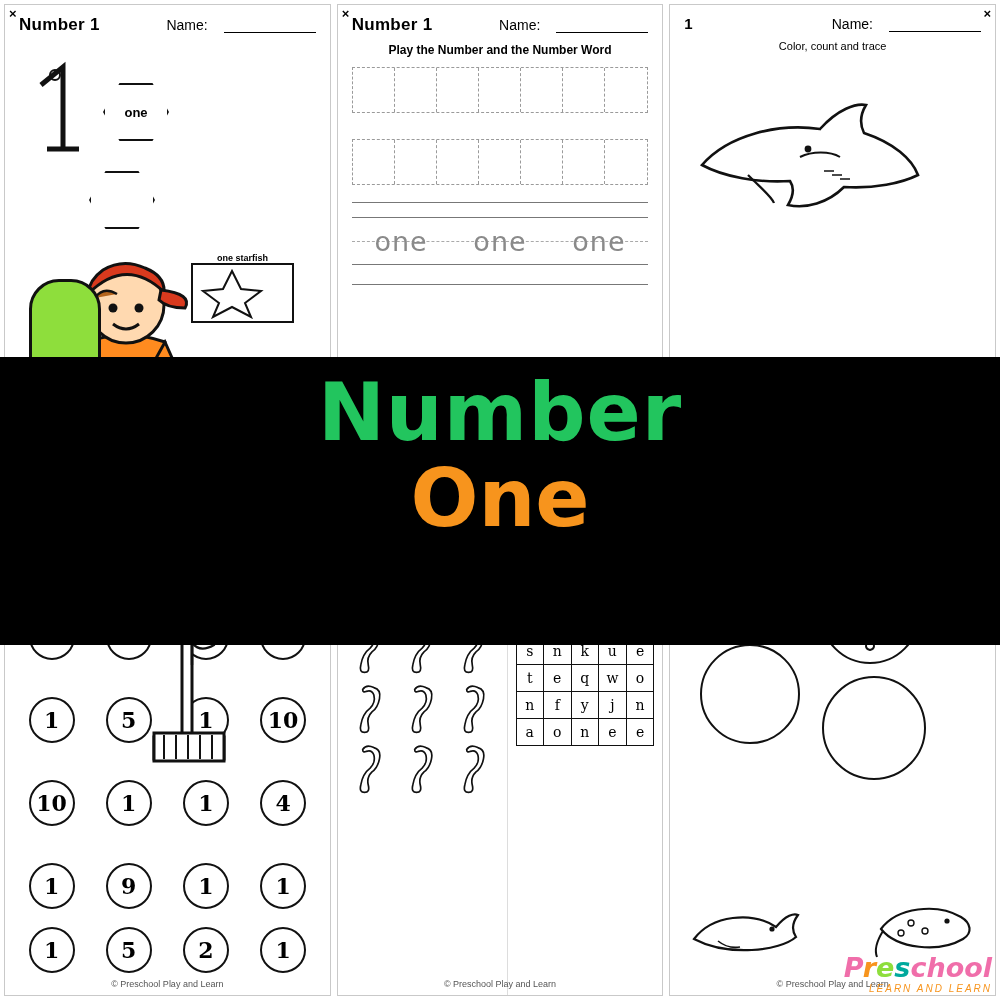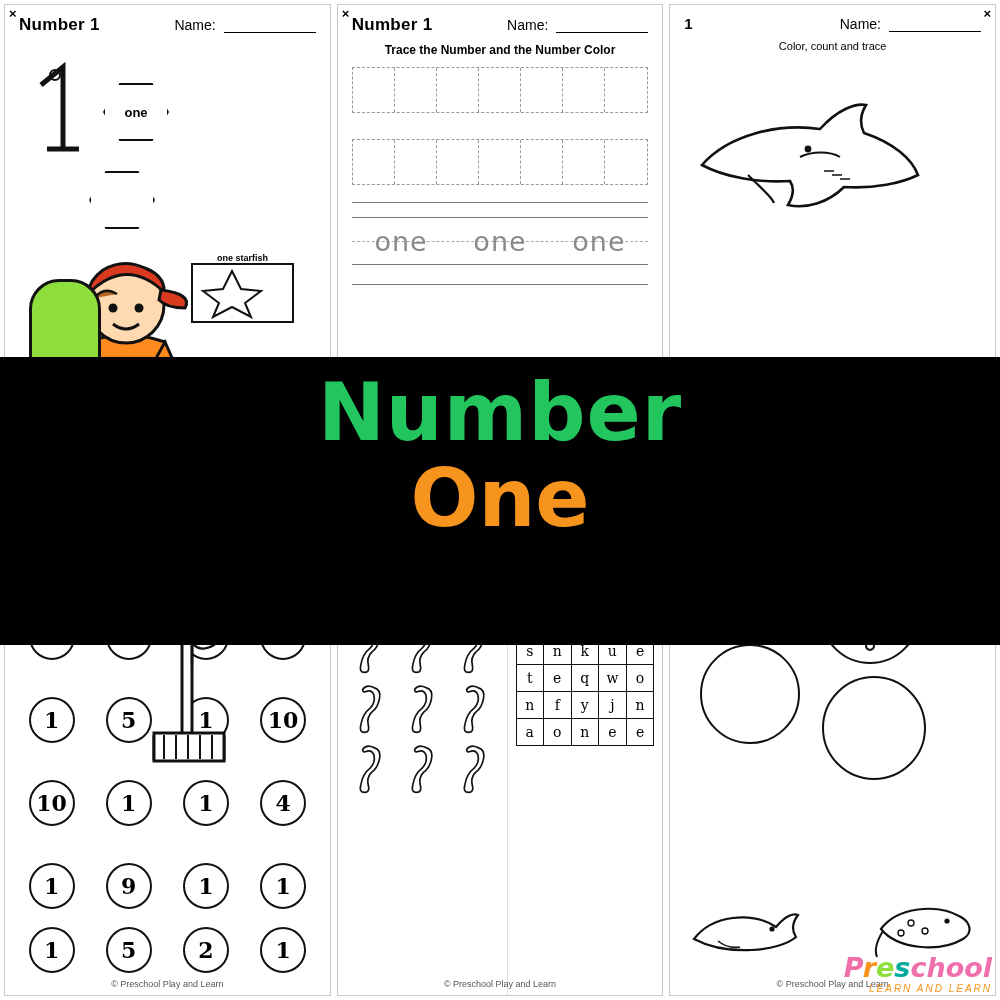--- a/index.html
+++ b/index.html
@@ -12,21 +12,21 @@
   .collage{position:absolute;inset:0;display:grid;grid-template-columns:1fr 1fr 1fr;grid-template-rows:1fr 1fr;gap:6px;padding:4px;box-sizing:border-box;}
   .sheet{
     background:#fff;border:1px solid #c9c9c9;position:relative;overflow:hidden;
     box-sizing:border-box;
   }
   .close-x{position:absolute;top:2px;font-size:13px;line-height:1;color:#000;font-weight:bold;}
   .close-left{left:4px;}
   .close-right{right:4px;}
   .sheet-head{display:flex;align-items:center;justify-content:space-between;padding:10px 14px 2px 14px;}
   .sheet-title{font-size:17px;font-weight:bold;color:#000;letter-spacing:.3px;}
-  .name-line{font-size:14px;color:#000;display:flex;align-items:flex-end;gap:8px;}
+  .name-line{font-size:14px;color:#000;display:flex;align-items:flex-end;gap:16px;}
   .name-line .rule{display:inline-block;width:92px;border-bottom:1.5px solid #000;height:12px;}
   .subtitle{text-align:center;font-size:12px;font-weight:bold;color:#000;margin-top:6px;}
   .subtitle.small{font-weight:normal;font-size:11px;}
   .trace-row{margin:10px 14px 0 14px;display:grid;grid-template-columns:repeat(7,1fr);height:44px;border:1.5px dashed #9a9a9a;}
   .trace-row div{border-right:1.5px dashed #9a9a9a;}
   .trace-row div:last-child{border-right:none;}
   .word-band{margin:14px 14px 0 14px;border-top:1.5px solid #777;border-bottom:1.5px solid #777;height:46px;position:relative;}
   .word-band .mid{position:absolute;left:0;right:0;top:50%;border-top:1.5px dashed #aaa;}
   .word-band .words{position:absolute;inset:0;display:flex;align-items:center;justify-content:space-around;
       font-family:"DejaVu Sans", sans-serif;font-size:27px;color:#8a8a8a;letter-spacing:1px;}
@@ -150,21 +150,21 @@
 
   <div class="sheet">
     <div class="close-x close-left">×</div>
     <div class="sheet-head">
       <div class="sheet-title">Number 1</div>
       <div class="name-line">
         <span>Name:</span>
         <span class="rule"></span>
       </div>
     </div>
-    <div class="subtitle">Trace the Number and the Number Color</div>
+    <div class="subtitle">Play the Number and the Number Word</div>
 
     <div class="trace-row">
       <div></div>
         <div></div>
       <div></div>
         <div></div>
       <div></div>
         <div></div>
       <div></div>
     </div>

